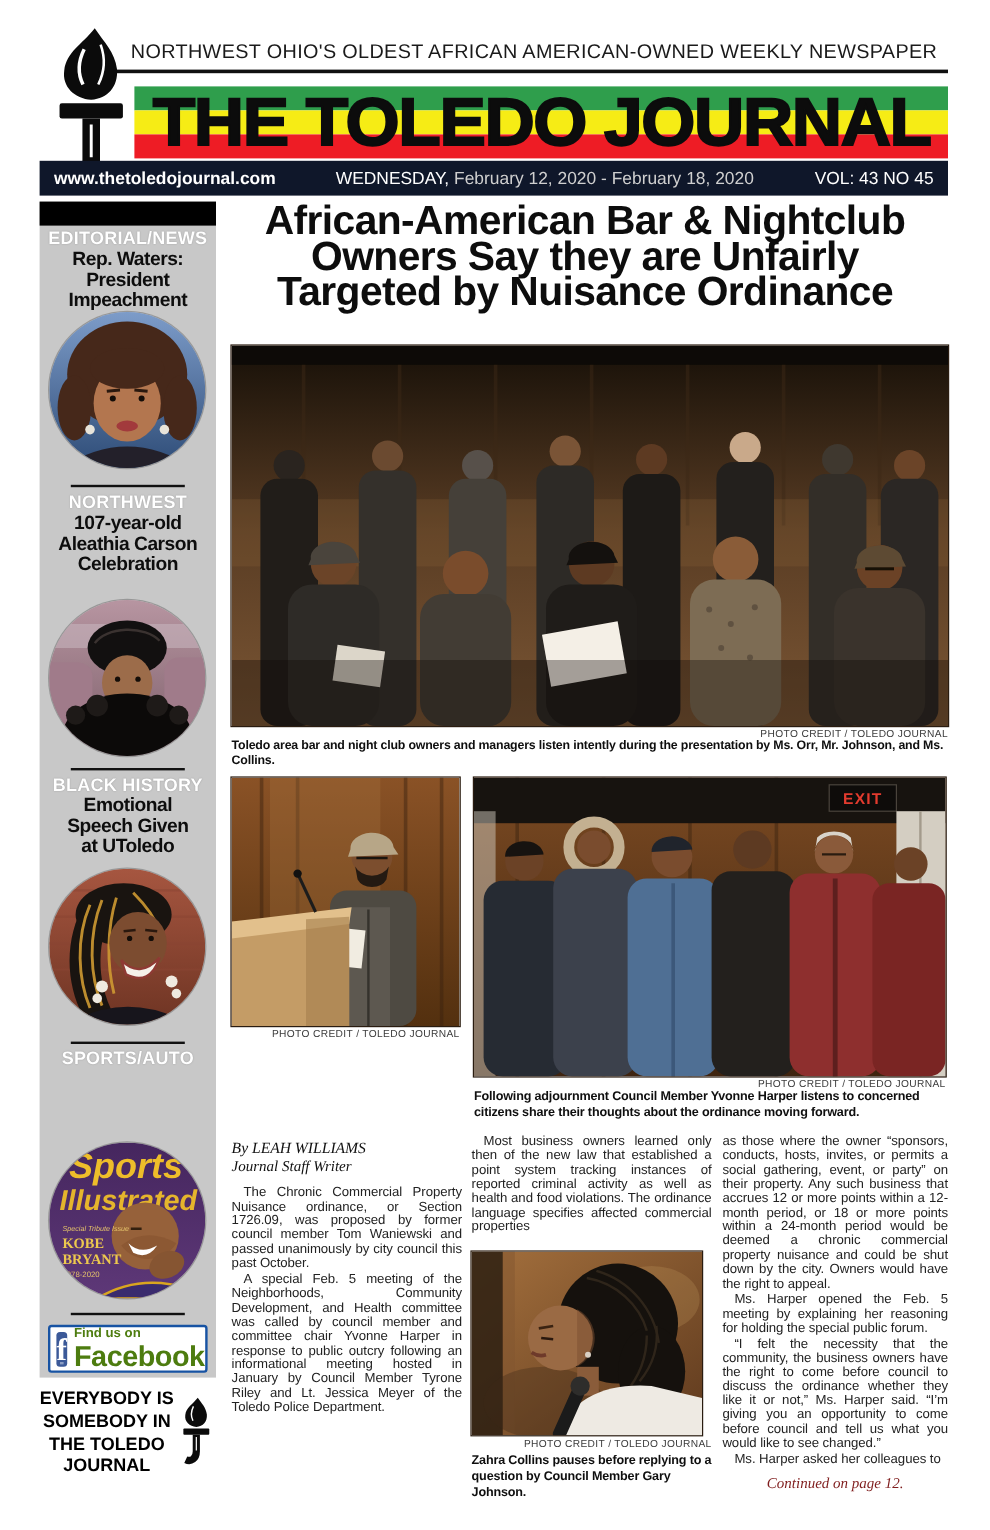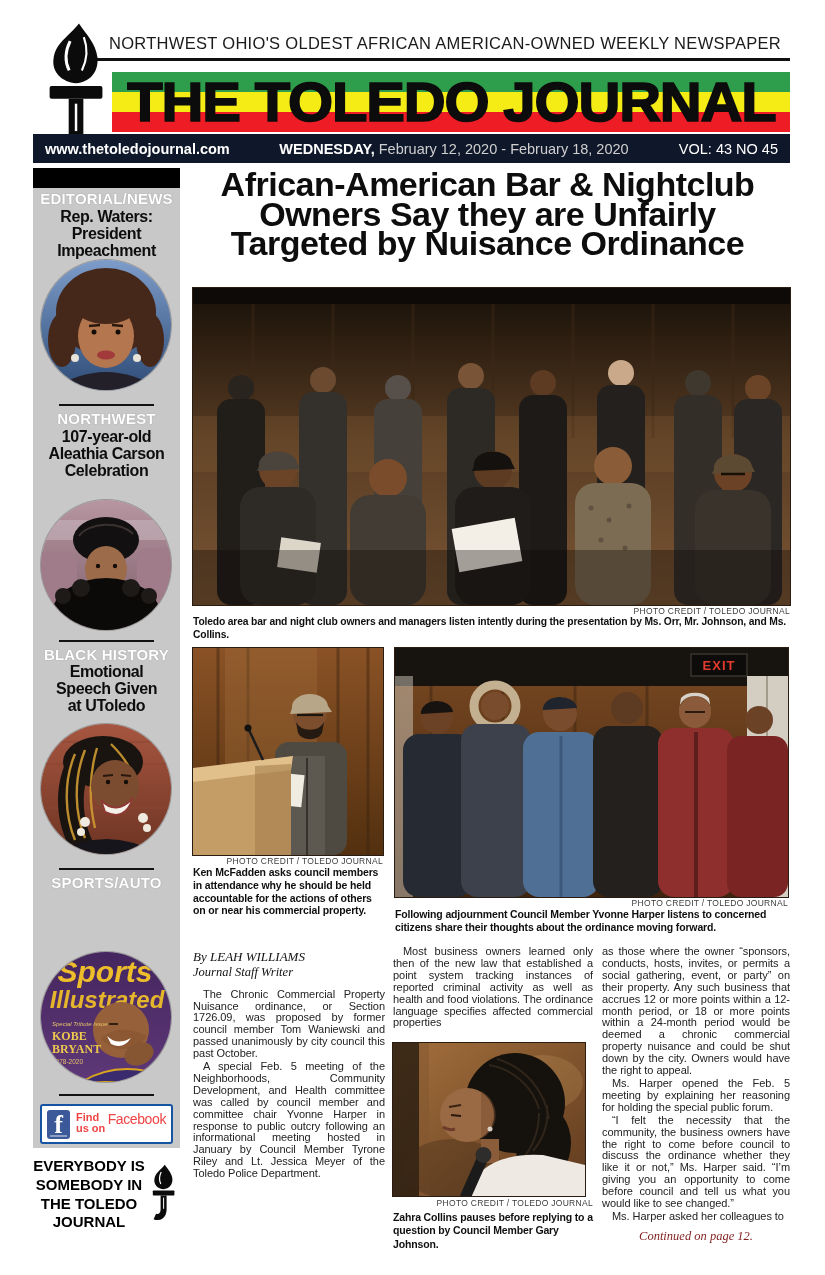--- a/index.html
+++ b/index.html
@@ -14,43 +14,43 @@
   .stripes{position:absolute;left:112px;top:72px;width:678px;height:60px;display:flex;flex-direction:column;}
   .stripe{flex:1;}
   .mast-title{position:absolute;left:112px;top:72px;width:678px;height:60px;display:flex;
               align-items:center;justify-content:center;}
   .mast-title span{font-weight:bold;font-size:50px;line-height:1;color:#0c0c0c;white-space:nowrap;
               letter-spacing:-1px;transform:scale(1.16,1.12);-webkit-text-stroke:1.5px #0c0c0c;}
   .date-bar{position:absolute;left:33px;top:134px;width:757px;height:29px;background:#0f172a;
             display:flex;align-items:center;box-sizing:border-box;padding:0 12px;}
   .db-left{width:225px;color:#fff;font-weight:bold;font-size:14.5px;}
   .db-center{flex:1;text-align:center;font-size:14.5px;}
-  .db-day{color:#fff;font-weight:bold;}
+  .db-day{color:#fff;font-weight:normal;}
   .db-range{color:#cfcfcf;}
   .db-right{width:140px;text-align:right;color:#fff;font-weight:normal;font-size:14.5px;}
 
   
   .sidebar{position:absolute;left:33px;top:168px;width:147px;height:980px;background:#c8c8c8;}
   .sb-topbar{position:absolute;top:0;left:0;width:100%;height:20px;background:#000;}
   .sb-label{position:absolute;width:100%;text-align:center;color:#fff;font-weight:bold;
             font-size:15px;letter-spacing:.2px;text-shadow:0 0 1px rgba(90,90,90,.6);}
   .sb-head{position:absolute;width:100%;text-align:center;font-weight:bold;font-size:16px;
            line-height:17px;letter-spacing:-.4px;color:#0d0d0d;white-space:pre-line;}
   .sb-photo{position:absolute;left:8px;width:130px;height:130px;border-radius:50%;overflow:hidden;
             box-shadow:0 0 0 1px rgba(60,60,60,.35);}
   .sb-div{position:absolute;left:26px;width:95px;height:2px;background:#111;}
   .fb-box{position:absolute;top:936px;left:7px;width:133px;height:40px;background:#fff;
           border:2px solid #1753a3;border-radius:3px;display:flex;align-items:center;
           box-sizing:border-box;padding:3px 5px;gap:6px;}
   .fb-f{width:29px;height:29px;background:#3b5998;border-radius:3px;color:#fff;font-weight:bold;
         font-size:26px;line-height:30px;text-align:center;font-family:"Liberation Serif",serif;position:relative;}
   .fb-f i{position:absolute;left:3px;right:3px;bottom:2px;height:2px;background:#8b9dc3;}
-  .fb-text{display:flex;color:#ef4444;line-height:1;}
+  .fb-text{display:flex;flex-direction:column;color:#4d7c0f;line-height:1;}
   .fb-line1{font-size:11px;font-weight:bold;margin-bottom:2px;}
-  .fb-line2{font-size:14px;font-weight:normal;letter-spacing:-.4px;}
+  .fb-line2{font-size:24px;font-weight:bold;letter-spacing:-.4px;}
   .slogan{position:absolute;left:33px;top:1157px;width:112px;text-align:center;font-weight:bold;
           font-size:15px;line-height:1.25;white-space:pre-line;color:#000;}
   .torch-mini{position:absolute;left:146px;top:1150px;width:36px;height:84px;}
 
   
   .headline{position:absolute;left:185px;top:170px;width:605px;text-align:center;font-weight:bold;
             font-size:34px;line-height:29.5px;letter-spacing:-.5px;color:#0d0d0d;white-space:pre-line;}
   .photo{position:absolute;outline:1px solid #2a1c10;}
   .main-photo{left:193px;top:288px;width:597px;height:317px;}
   .left-photo{left:193px;top:648px;width:190px;height:207px;}
@@ -368,21 +368,20 @@
       <line x1="114" y1="110" x2="114" y2="207" stroke="#35322c" stroke-width="2"></line>
       <rect x="86" y="126" width="24" height="32" fill="#f1ece1" transform="rotate(6 98 142)"></rect>
       <polygon points="0,128 98,116 98,207 0,207" fill="#c49c66"></polygon>
       <polygon points="0,120 100,108 98,122 0,134" fill="#e2c08c"></polygon>
       <polygon points="62,118 98,116 98,207 62,207" fill="#a57f4c" opacity=".6"></polygon>
       <line x1="70" y1="112" x2="56" y2="82" stroke="#1c1c1c" stroke-width="2.5"></line>
       <circle cx="55" cy="80" r="3.5" fill="#111"></circle>
     </svg>
   </div>
   <div class="credit credit-left">PHOTO CREDIT / TOLEDO JOURNAL</div>
-  <div class="caption caption-left">Ken McFadden asks council members in attendance why he should be held accountable for the actions of others on or near his commercial property.</div>
 
   <div class="photo right-photo">
     <svg viewBox="0 0 393 249" width="393" height="249">
       <defs>
           <linearGradient id="rw" x1="0" y1="0" x2="0" y2="1">
             <stop offset="0" stop-color="#7b4a22"></stop>
             <stop offset="1" stop-color="#3f2410"></stop>
           </linearGradient>
         </defs>
       <rect width="393" height="249" fill="url(#rw)"></rect>

